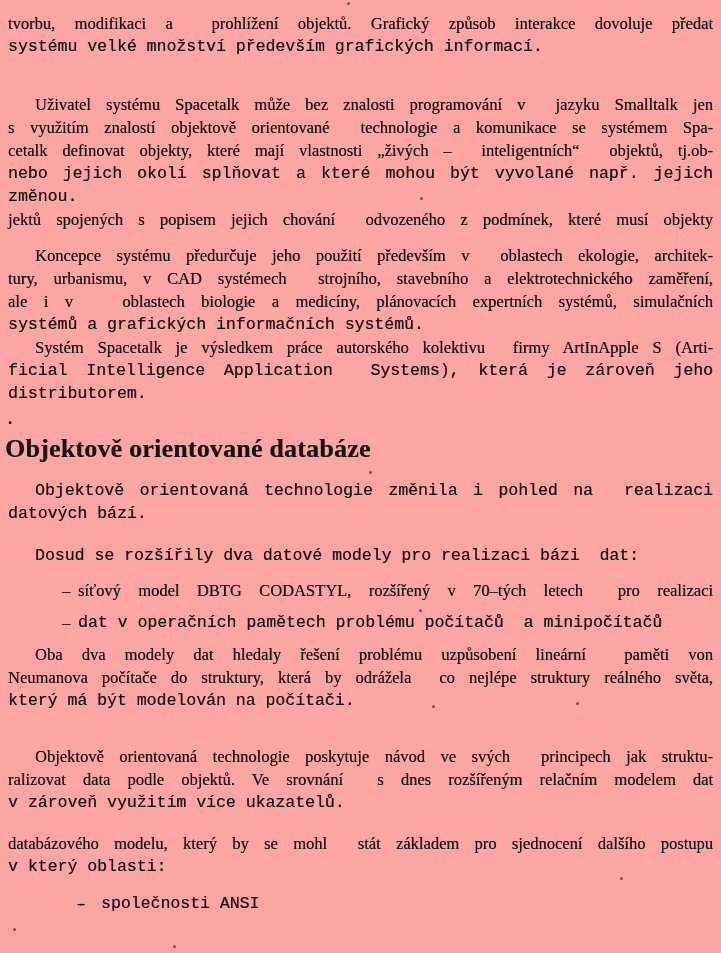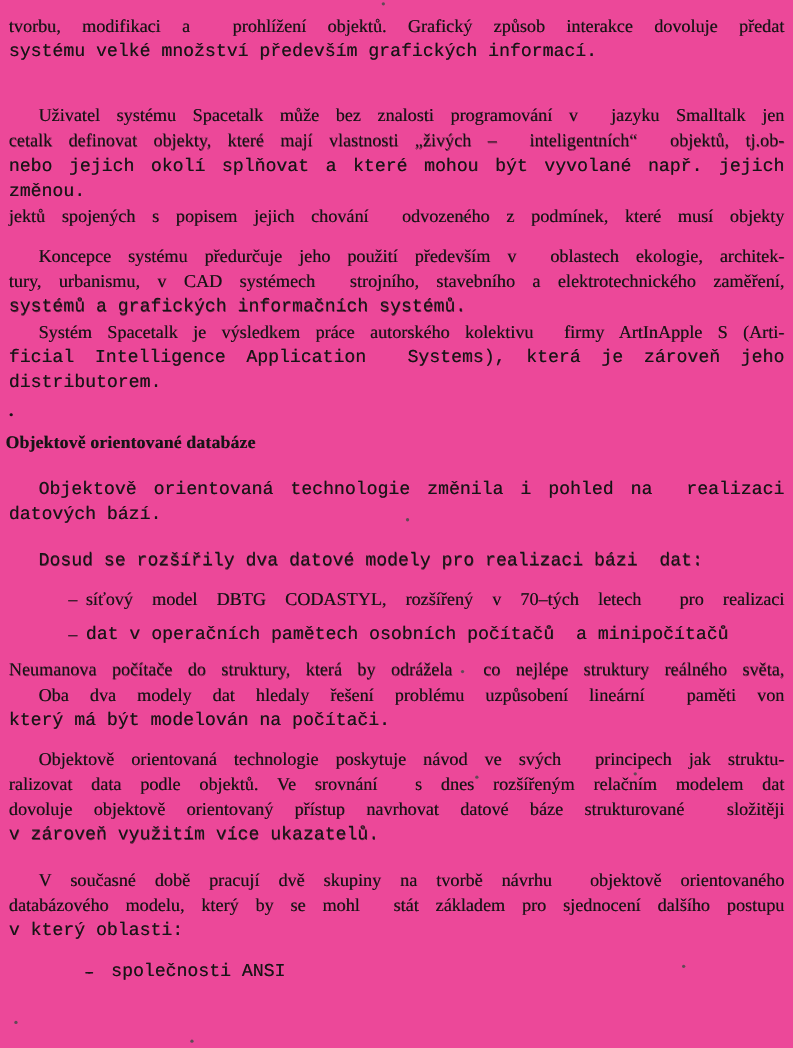--- a/index.html
+++ b/index.html
@@ -1,40 +1,40 @@
 <!DOCTYPE html>
 <html><head>
 <meta charset="utf-8">
 <style>
   html,body { margin:0; padding:0; background:#e8e8e8; }
   .page {
     position:relative;
     width:721px; height:953px;
     margin:0 auto;
-    background:#ec4899;
+    background:#fca5a5;
     color:#151515;
     font-family:"Liberation Serif","DejaVu Serif",serif;
     font-size:16.5px;
     line-height:23px;
     padding:12px 8px 0 8px;
     box-sizing:border-box;
     overflow:hidden;
     text-shadow:0.35px 0.25px 0 rgba(0,0,0,0.55);
   }
   .line {
     text-align:justify;
     text-align-last:justify;
     white-space:pre-wrap;
     min-height:23px;
   }
   .line.last { text-align-last:left;font-family:Liberation Mono, monospace; }
   .first-line { text-indent:27px; }
   .heading {
     font-weight:bold;
-    font-size:16px;
+    font-size:26px;
     line-height:26px;
     margin-left:-3px;
     letter-spacing:0.2px;
   }
   .stray { height:23px; font-weight:bold; }
   .list1-item { display:flex; padding-left:54px; }
   .list1-item .dash { width:16px; flex:none; }
   .list2-item { display:flex; padding-left:69px; }
   .list2-item .dash { width:24px; flex:none; letter-spacing:-3px; }
   .item-text { flex:1; }
@@ -48,28 +48,30 @@
 
 <div class="page">
 
   <div>
     <div class="line">tvorbu, modifikaci a  prohlížení objektů. Grafický způsob interakce dovoluje předat</div>
     <div class="line last">systému velké množství především grafických informací.</div>
   </div>
 
   <div style="margin-top:35px">
     <div class="line first-line">Uživatel systému Spacetalk může bez znalosti programování v  jazyku Smalltalk jen</div>
+    <div class="line">s využitím znalostí objektově orientované  technologie a komunikace se systémem Spa-</div>
     <div class="line">cetalk definovat objekty, které mají vlastnosti „živých –  inteligentních“  objektů, tj.ob-</div>
     <div class="line last">nebo jejich okolí splňovat a které mohou být vyvolané např. jejich změnou.</div>
     <div class="line">jektů spojených s popisem jejich chování  odvozeného z podmínek, které musí objekty</div>
   </div>
 
   <div style="margin-top:13px">
     <div class="line first-line">Koncepce systému předurčuje jeho použití především v  oblastech ekologie, architek-</div>
     <div class="line">tury, urbanismu, v CAD systémech  strojního, stavebního a elektrotechnického zaměření,</div>
+    <div class="line">ale i v   oblastech biologie a medicíny, plánovacích expertních systémů, simulačních</div>
     <div class="line last">systémů a grafických informačních systémů.</div>
   </div>
 
   <div style="">
     <div class="line first-line">Systém Spacetalk je výsledkem práce autorského kolektivu  firmy ArtInApple S (Arti-</div>
     <div class="line last">ficial Intelligence Application  Systems), která je zároveň jeho distributorem.</div>
   </div>
 
   <div class="stray" style="margin-top:2px">.</div>
 
@@ -86,39 +88,37 @@
   <div class="list1-item" style="margin-top:12px">
     <span class="dash">–</span>
     <span class="item-text">
       <span class="line" style="display:block">síťový model DBTG CODASTYL, rozšířený v 70–tých letech  pro realizaci</span>
     </span>
   </div>
 
   <div class="list1-item" style="margin-top:9px">
     <span class="dash">–</span>
     <span class="item-text">
-      <span class="line last" style="display:block">dat v operačních pamětech osobních počítačů  a minipočítačů</span>
+      <span class="line last" style="display:block">dat v operačních pamětech problému počítačů  a minipočítačů</span>
     </span>
   </div>
 
   <div style="margin-top:9px">
+    <div class="line first-line">Oba dva modely dat hledaly řešení problému uzpůsobení lineární  paměti von</div>
     <div class="line">Neumanova počítače do struktury, která by odrážela  co nejlépe struktury reálného světa,</div>
-    <div class="line first-line">Oba dva modely dat hledaly řešení problému uzpůsobení lineární  paměti von</div>
     <div class="line last">který má být modelován na počítači.</div>
   </div>
 
-  <div style="margin-top:12px">
+  <div style="margin-top:33px">
     <div class="line first-line">Objektově orientovaná technologie poskytuje návod ve svých  principech jak struktu-</div>
     <div class="line">ralizovat data podle objektů. Ve srovnání  s dnes rozšířeným relačním modelem dat</div>
-    <div class="line">dovoluje objektově orientovaný přístup navrhovat datové báze strukturované  složitěji</div>
     <div class="line last">v zároveň využitím více ukazatelů.</div>
   </div>
 
   <div style="margin-top:18px">
-    <div class="line first-line">V současné době pracují dvě skupiny na tvorbě návrhu  objektově orientovaného</div>
     <div class="line">databázového modelu, který by se mohl  stát základem pro sjednocení dalšího postupu</div>
     <div class="line last">v který oblasti:</div>
   </div>
 
   <div class="list2-item" style="margin-top:14px">
     <span class="dash">--</span>
     <span class="item-text">
       <span class="line last" style="display:block">společnosti ANSI</span>
     </span>
   </div>

